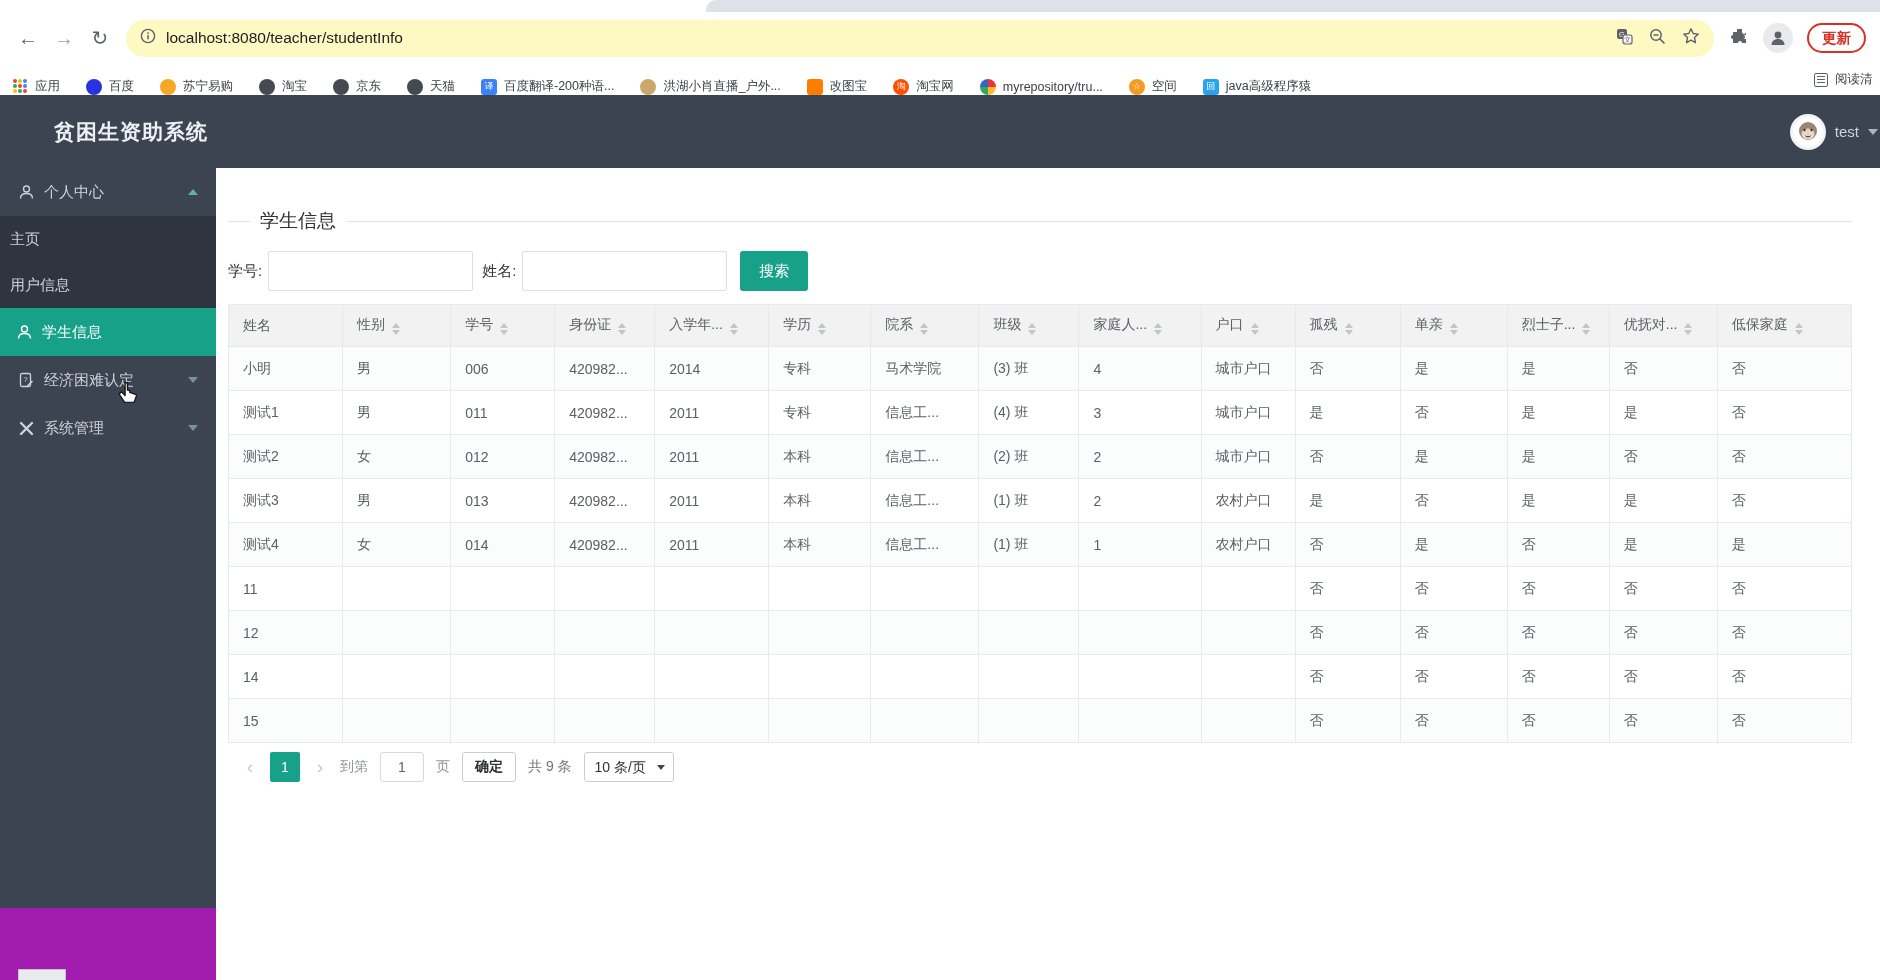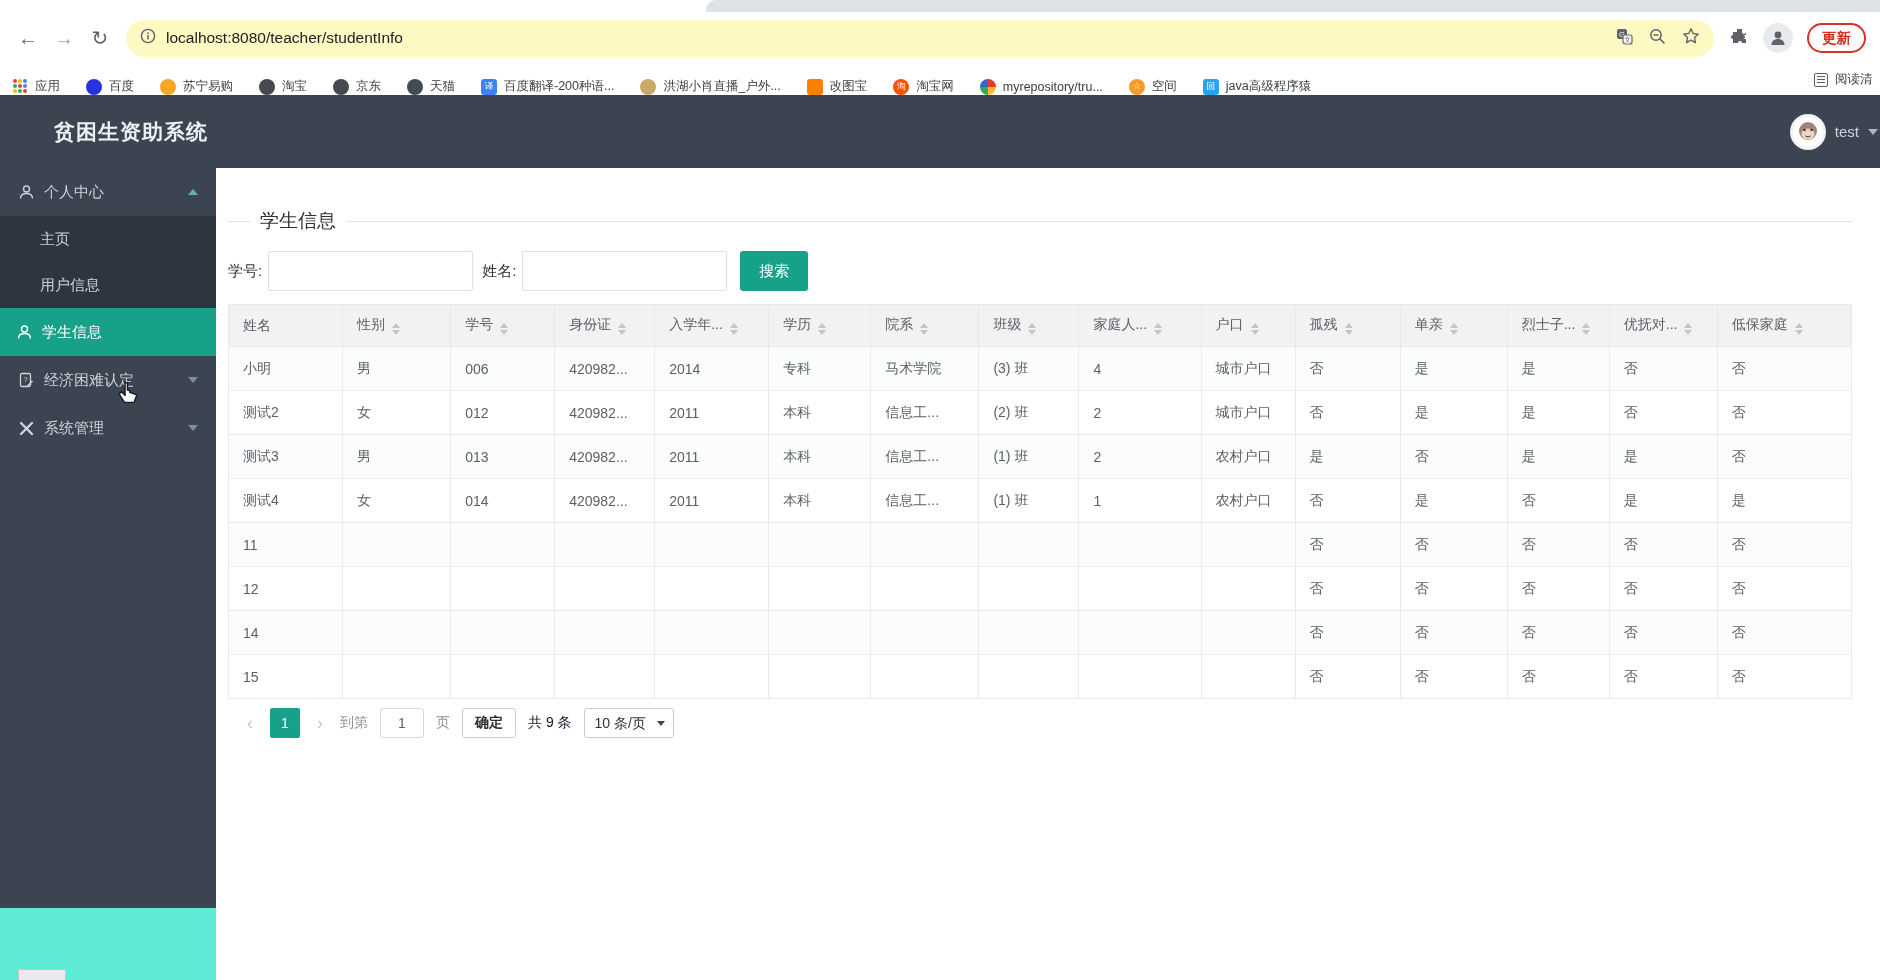--- a/index.html
+++ b/index.html
@@ -33,24 +33,24 @@
   
   .app-header { height:73px; background:#3b4450; display:flex; align-items:center; padding:0 2px 0 54px; }
   .app-title { font-size:21px; font-weight:700; color:#edf0f4; letter-spacing:1px; }
   .user-box { margin-left:auto; display:flex; align-items:center; gap:9px; }
   .user-avatar { width:36px; height:36px; border-radius:50%; background:#f3f4f6; display:flex; align-items:center; justify-content:center; overflow:hidden; }
   .user-name { font-size:15px; color:#ccd3da; }
   .user-caret { width:0; height:0; border-left:5px solid transparent; border-right:5px solid transparent; border-top:6px solid #aeb6bf; }
 
   
   .app-body { display:flex; height:812px; }
-  .sidebar { width:216px; flex:0 0 216px; background:#5eead4;text-align:right; }
+  .sidebar { width:216px; flex:0 0 216px; background:#a21caf;text-align:right; }
   .sidebar-dark { background:#3b4450; height:740px; }
   .side-item { height:48px; display:flex; align-items:center; padding:0 18px; gap:9px; color:#cdd3da; font-size:15px; cursor:pointer; position:relative; }
-  .side-item.sub { height:46px; background:#2e353e; padding-left:40px; }
+  .side-item.sub { height:46px; background:#2e353e; padding-left:10px; }
   .side-item.active { background:#17a189; color:#fff; padding-left:16px; }
   .side-item .caret { position:absolute; right:18px; width:0; height:0; border-left:5px solid transparent; border-right:5px solid transparent; }
   .caret.down { border-top:6px solid #77939b; }
   .caret.up { border-bottom:6px solid #5fb3ab; }
   .side-icon { width:17px; height:17px; flex:0 0 auto; }
 
   .main { flex:1; background:#fff; padding:40px 28px 0 12px; min-width:0; }
   .page-title-row { display:flex; align-items:center; height:26px; }
   .title-line { height:1px; background:#e3e3e3; }
   .title-line.l { width:22px; }
@@ -71,21 +71,21 @@
   .sort .t-up { width:0; height:0; border-left:4px solid transparent; border-right:4px solid transparent; border-bottom:5px solid #c0c4cc; }
   .sort .t-dn { width:0; height:0; border-left:4px solid transparent; border-right:4px solid transparent; border-top:5px solid #c0c4cc; }
 
   
   .pagination { display:flex; align-items:center; gap:12px; margin-top:9px; padding-left:14px; font-size:14px; color:#909399; }
   .pg-chevron { color:#c3c7cd; font-size:18px; width:16px; text-align:center; cursor:pointer; }
   .pg-page { width:30px; height:30px; display:flex; align-items:center; justify-content:center; border-radius:2px; cursor:pointer; }
   .pg-page.active { background:#17a189; color:#fff; }
   .pg-goto-input { width:44px; height:30px; border:1px solid #d6d9de; border-radius:3px; text-align:center; font-size:14px; color:#606266; outline:none; }
   .pg-confirm { height:30px; padding:0 12px; border:1px solid #c9cdd3; background:#fff; border-radius:3px; font-size:14px; color:#303133; font-weight:700; cursor:pointer; }
-  .pg-total { color:#0f172a; }
+  .pg-total { color:#737373; }
   .pg-size { position:relative; display:inline-flex; align-items:center;border-radius:14px; }
   .pg-size select { appearance:none; -webkit-appearance:none; height:30px; border:1px solid #c9cdd3; border-radius:3px; padding:0 26px 0 10px; font-size:14px; color:#303133; background:#fff; outline:none; font-family:inherit; }
   .pg-size .sel-caret { position:absolute; right:9px; width:0; height:0; border-left:4px solid transparent; border-right:4px solid transparent; border-top:5px solid #444; pointer-events:none; }
 
   .status-bubble { position:absolute; left:18px; bottom:0; width:48px; height:11px; background:#e9eaed; border:1px solid #c2c5ca; border-bottom:none; }
   .cursor-hand { position:absolute; left:115px; top:381px; width:26px; height:28px; z-index:50; pointer-events:none; }
 </style>
 </head>
 <body>
 
@@ -384,20 +384,37 @@
             <td>(3) 班</td>
             <td>4</td>
             <td>城市户口</td>
             <td>否</td>
             <td>是</td>
             <td>是</td>
             <td>否</td>
             <td>否</td>
           </tr>
           <tr>
+            <td>测试1</td>
+            <td>男</td>
+            <td>011</td>
+            <td>420982...</td>
+            <td>2011</td>
+            <td>专科</td>
+            <td>信息工...</td>
+            <td>(4) 班</td>
+            <td>3</td>
+            <td>城市户口</td>
+            <td>是</td>
+            <td>否</td>
+            <td>是</td>
+            <td>是</td>
+            <td>否</td>
+          </tr>
+          <tr>
             <td>测试2</td>
             <td>女</td>
             <td>012</td>
             <td>420982...</td>
             <td>2011</td>
             <td>本科</td>
             <td>信息工...</td>
             <td>(2) 班</td>
             <td>2</td>
             <td>城市户口</td>

